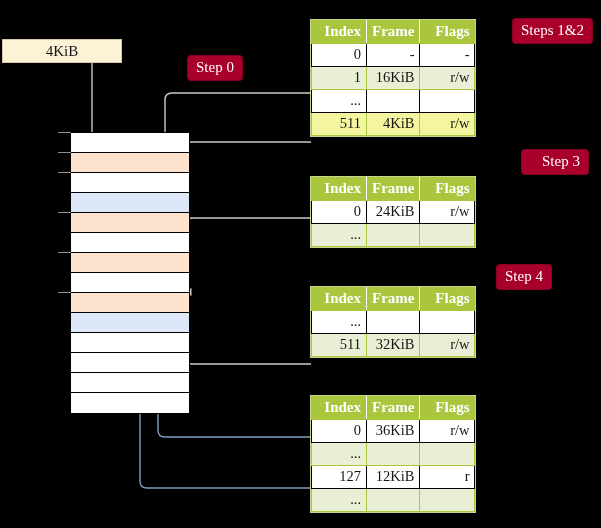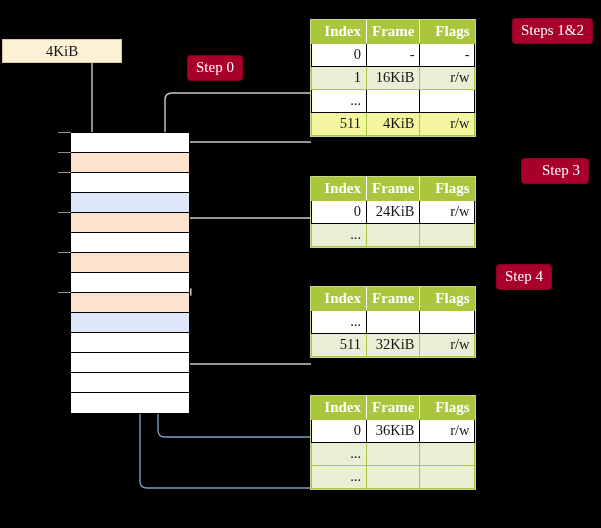--- a/index.html
+++ b/index.html
@@ -171,21 +171,21 @@
       <div class="tick" style="top: 292px;"></div>
     </div>
 
   <div class="size-box" id="size-box" style="left: 2px; top: 39px; width: 118px; height: 22px;">
     <span>4KiB</span>
   </div>
 
   <div id="badges">
       <div class="step-badge" style="left: 188px; top: 56px;"><span>Step 0</span></div>
       <div class="step-badge" style="left: 513px; top: 19px;"><span>Steps 1&amp;2</span></div>
-      <div class="step-badge" style="left: 522px; top: 159px; padding-left: 20px;"><span>Step 3</span></div>
+      <div class="step-badge" style="left: 522px; top: 150px; padding-left: 20px;"><span>Step 3</span></div>
       <div class="step-badge" style="left: 497px; top: 265px;"><span>Step 4</span></div>
     </div>
 
   <div id="tables">
       <table class="ptable" style="left: 311px; top: 20px;">
         <thead>
           <tr>
             <th class="col-index">Index</th>
             <th class="col-frame">Frame</th>
             <th class="col-flags">Flags</th>
@@ -268,20 +268,25 @@
           <tr class="plain">
             <td class="col-index">0</td>
             <td class="col-frame">36KiB</td>
             <td class="col-flags">r/w</td>
           </tr>
           <tr class="alt">
             <td class="col-index">...</td>
             <td class="col-frame"></td>
             <td class="col-flags"></td>
           </tr>
+          <tr class="plain">
+            <td class="col-index">127</td>
+            <td class="col-frame">12KiB</td>
+            <td class="col-flags">r</td>
+          </tr>
           <tr class="alt">
             <td class="col-index">...</td>
             <td class="col-frame"></td>
             <td class="col-flags"></td>
           </tr>
         </tbody>
       </table>
     </div>
 
 </div>

